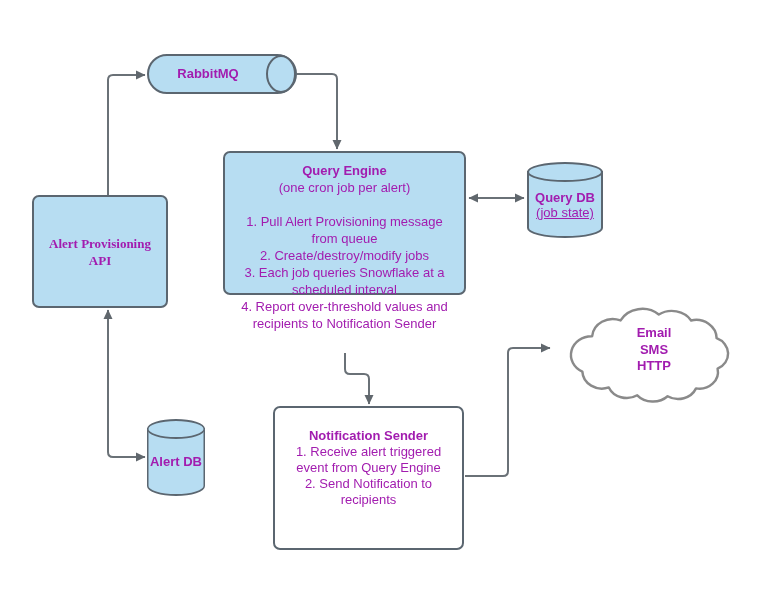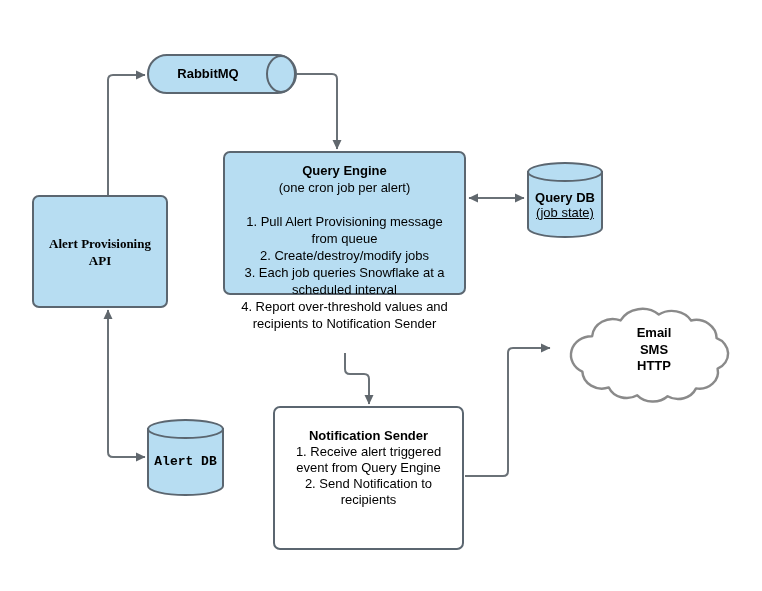--- a/index.html
+++ b/index.html
@@ -1,18 +1,18 @@
 <!DOCTYPE html>
 <html><head>
 <meta charset="utf-8">
 <style>
   html,body{margin:0;padding:0;background:#fff;}
   #canvas{
     position:relative;width:762px;height:591px;background:#ffffff;
-    font-family:"Liberation Sans",sans-serif;color:#000000;overflow:hidden;
+    font-family:"Liberation Sans",sans-serif;color:#a21caf;overflow:hidden;
   }
   .node{position:absolute;box-sizing:border-box;}
   .shape-svg{position:absolute;left:0;top:0;width:100%;height:100%;display:block;}
   .node-text{
     position:absolute;left:0;top:0;right:0;bottom:0;
     display:flex;flex-direction:column;align-items:center;justify-content:center;
     text-align:center;white-space:pre-line;font-size:13px;line-height:16px;
   }
   .rect-node{
     background:#b7ddf2;border:2px solid #5b6670;border-radius:7px;
@@ -69,21 +69,21 @@
       <div class="cyl-label">Query DB</div>
       <div class="cyl-sub">(job state)</div>
     </div>
   </div>
 
   <div class="node rect-node" style="left:32px;top:195px;width:136px;height:113px;font-family:Liberation Serif, serif;">
     <div class="node-text bold" style="line-height:17px;">Alert Provisioning
 API</div>
   </div>
 
-  <div class="node" style="left:147px;top:419px;width:77px;height:77px;font-family:Liberation Mono, monospace;">
+  <div class="node" style="left:147px;top:419px;width:58px;height:77px;">
     <svg class="shape-svg" viewBox="0 0 77 77" preserveAspectRatio="none">
       <path d="M1,10 L1,67 A37.5,9 0 0,0 76,67 L76,10 Z" fill="#b7ddf2" stroke="#5b6670" stroke-width="2"></path>
       <ellipse cx="38.5" cy="10" rx="37.5" ry="9" fill="#b7ddf2" stroke="#5b6670" stroke-width="2"></ellipse>
     </svg>
     <div class="node-text bold" style="padding-top:8px;">Alert DB</div>
   </div>
 
   <div class="node white-node" style="left:273px;top:406px;width:191px;height:144px;">
     <div class="node-text ns-text">
       <div class="bold">Notification Sender</div>

